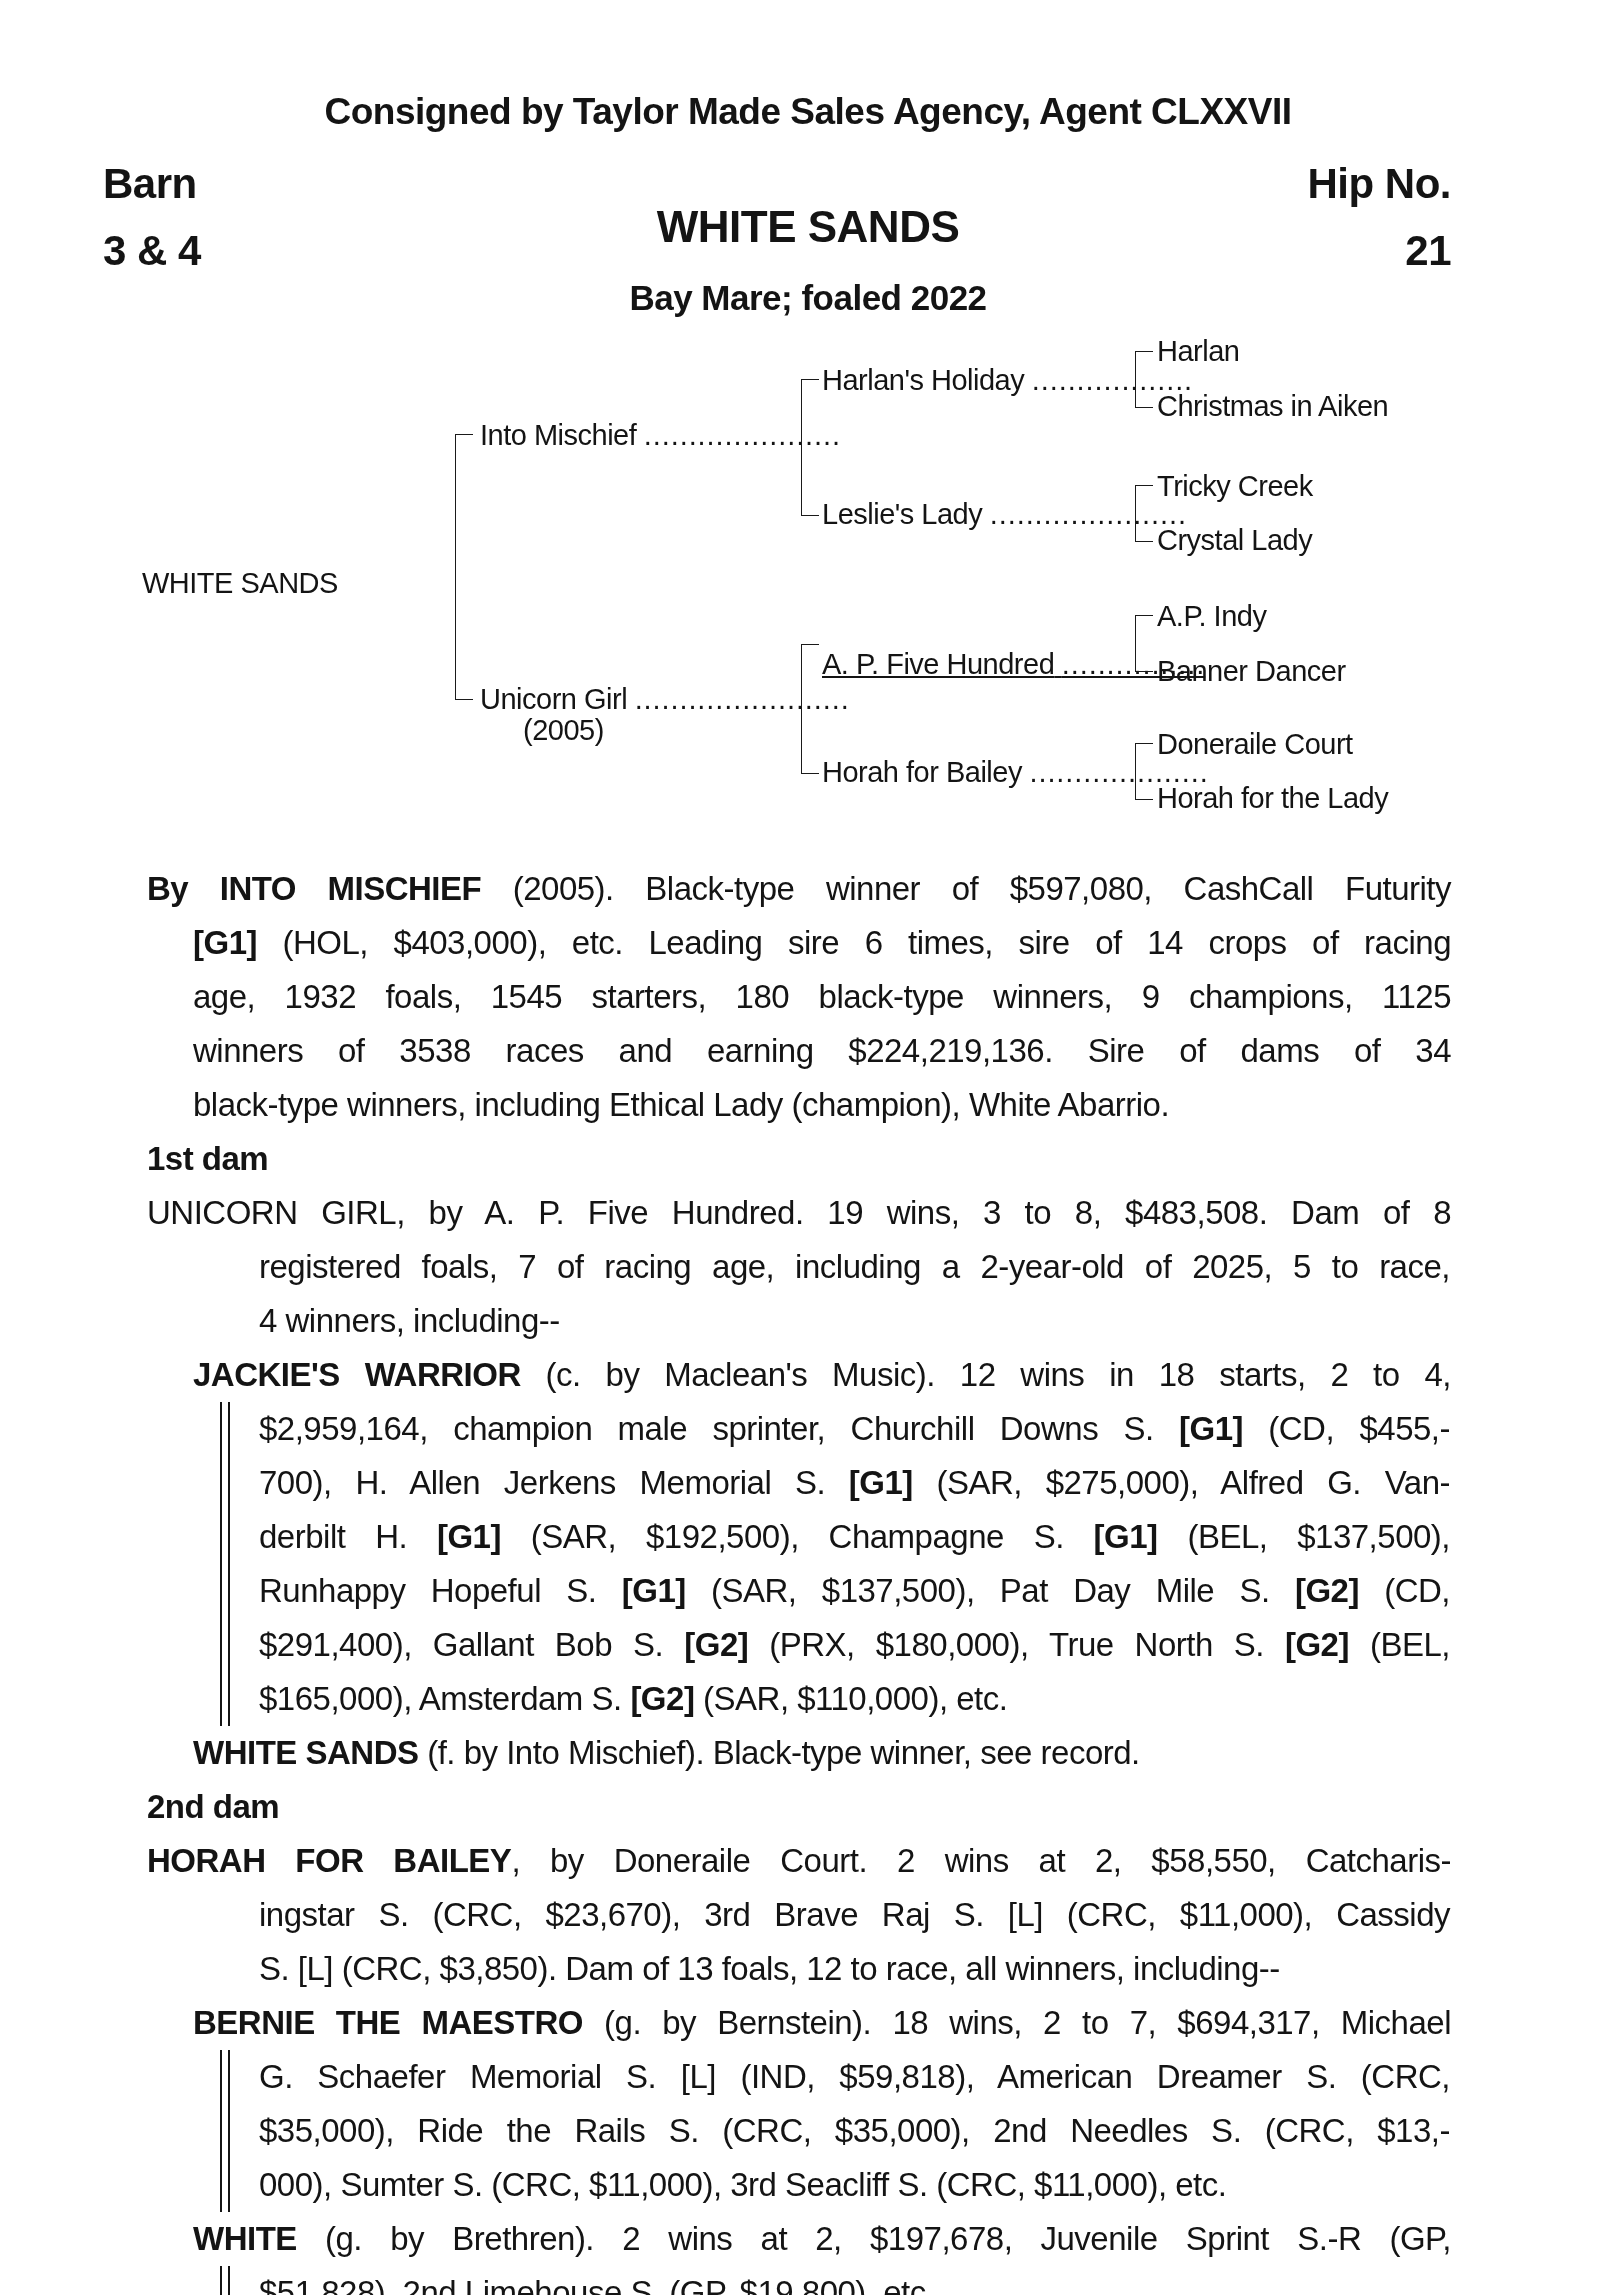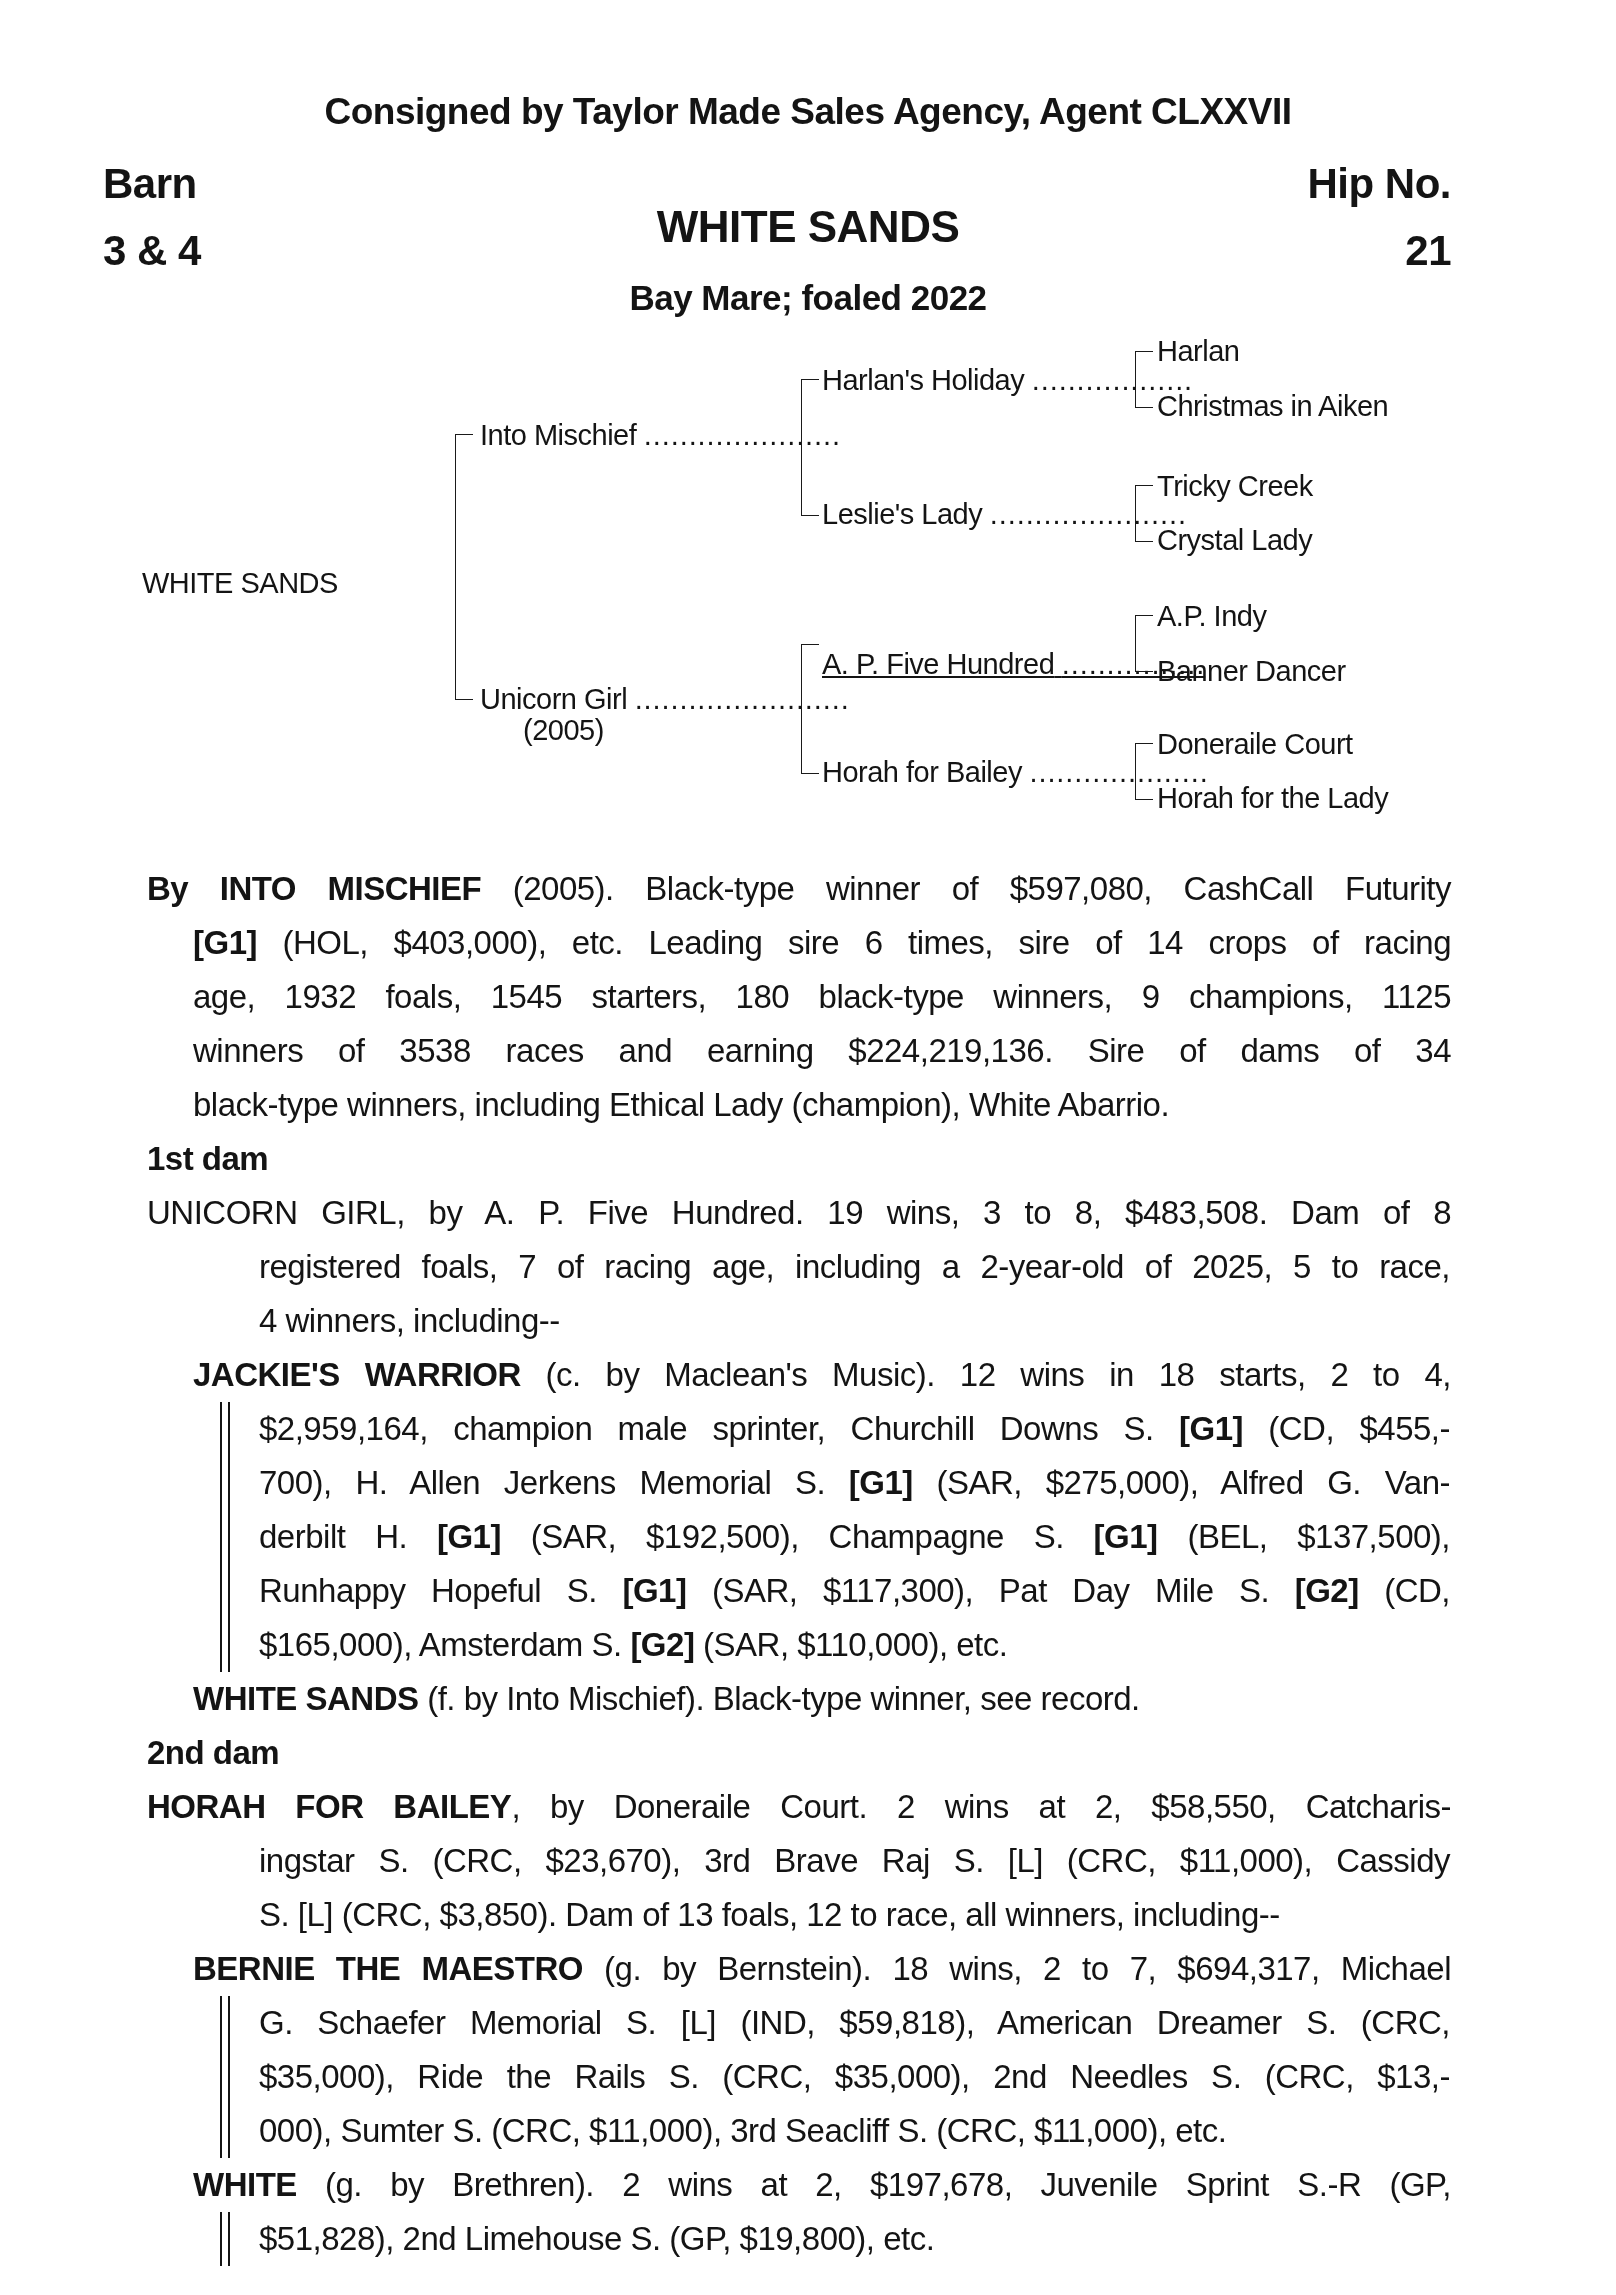--- a/index.html
+++ b/index.html
@@ -109,21 +109,22 @@
     <div class="bline" style="margin-left: 193px; width: 1258px;"><span class="nn">winners of 3538 races and earning $224,219,136. Sire of dams of 34</span></div>
     <div class="bline last" style="margin-left: 193px; width: 1258px;"><span class="nn">black-type winners, including Ethical Lady (champion), White Abarrio.</span></div>
     <div class="bline last head" style="margin-left: 147px; width: 1304px;"><span class="bb">1st dam</span></div>
     <div class="bline" style="margin-left: 147px; width: 1304px;"><span class="nn">UNICORN GIRL, by A. P. Five Hundred. 19 wins, 3 to 8, $483,508. Dam of 8</span></div>
     <div class="bline" style="margin-left: 259px; width: 1191px;"><span class="nn">registered foals, 7 of racing age, including a 2-year-old of 2025, 5 to race,</span></div>
     <div class="bline last" style="margin-left: 259px; width: 1191px;"><span class="nn">4 winners, including--</span></div>
     <div class="bline" style="margin-left: 193px; width: 1258px;"><span class="bb">JACKIE'S WARRIOR </span><span class="nn">(c. by Maclean's Music). 12 wins in 18 starts, 2 to 4,</span></div>
     <div class="bline" style="margin-left: 259px; width: 1191px;"><span class="dbar"></span><span class="nn">$2,959,164, champion male sprinter, Churchill Downs S. </span><span class="bb">[G1] </span><span class="nn">(CD, $455,-</span></div>
     <div class="bline" style="margin-left: 259px; width: 1191px;"><span class="dbar"></span><span class="nn">700), H. Allen Jerkens Memorial S. </span><span class="bb">[G1] </span><span class="nn">(SAR, $275,000), Alfred G. Van-</span></div>
     <div class="bline" style="margin-left: 259px; width: 1191px;"><span class="dbar"></span><span class="nn">derbilt H. </span><span class="bb">[G1] </span><span class="nn">(SAR, $192,500), Champagne S. </span><span class="bb">[G1] </span><span class="nn">(BEL, $137,500),</span></div>
-    <div class="bline" style="margin-left: 259px; width: 1191px;"><span class="dbar"></span><span class="nn">Runhappy Hopeful S. </span><span class="bb">[G1] </span><span class="nn">(SAR, $117,300), Pat Day Mile S. </span><span class="bb">[G2] </span><span class="nn">(CD,</span></div>
+    <div class="bline" style="margin-left: 259px; width: 1191px;"><span class="dbar"></span><span class="nn">Runhappy Hopeful S. </span><span class="bb">[G1] </span><span class="nn">(SAR, $137,500), Pat Day Mile S. </span><span class="bb">[G2] </span><span class="nn">(CD,</span></div>
+    <div class="bline" style="margin-left: 259px; width: 1191px;"><span class="dbar"></span><span class="nn">$291,400), Gallant Bob S. </span><span class="bb">[G2] </span><span class="nn">(PRX, $180,000), True North S. </span><span class="bb">[G2] </span><span class="nn">(BEL,</span></div>
     <div class="bline last" style="margin-left: 259px; width: 1191px;"><span class="dbar"></span><span class="nn">$165,000), Amsterdam S. </span><span class="bb">[G2] </span><span class="nn">(SAR, $110,000), etc.</span></div>
     <div class="bline last" style="margin-left: 193px; width: 1258px;"><span class="bb">WHITE SANDS </span><span class="nn">(f. by Into Mischief). Black-type winner, see record.</span></div>
     <div class="bline last head" style="margin-left: 147px; width: 1304px;"><span class="bb">2nd dam</span></div>
     <div class="bline" style="margin-left: 147px; width: 1304px;"><span class="bb">HORAH FOR BAILEY</span><span class="nn">, by Doneraile Court. 2 wins at 2, $58,550, Catcharis-</span></div>
     <div class="bline" style="margin-left: 259px; width: 1191px;"><span class="nn">ingstar S. (CRC, $23,670), 3rd Brave Raj S. [L] (CRC, $11,000), Cassidy</span></div>
     <div class="bline last" style="margin-left: 259px; width: 1191px;"><span class="nn">S. [L] (CRC, $3,850). Dam of 13 foals, 12 to race, all winners, including--</span></div>
     <div class="bline" style="margin-left: 193px; width: 1258px;"><span class="bb">BERNIE THE MAESTRO </span><span class="nn">(g. by Bernstein). 18 wins, 2 to 7, $694,317, Michael</span></div>
     <div class="bline" style="margin-left: 259px; width: 1191px;"><span class="dbar"></span><span class="nn">G. Schaefer Memorial S. [L] (IND, $59,818), American Dreamer S. (CRC,</span></div>
     <div class="bline" style="margin-left: 259px; width: 1191px;"><span class="dbar"></span><span class="nn">$35,000), Ride the Rails S. (CRC, $35,000), 2nd Needles S. (CRC, $13,-</span></div>
     <div class="bline last" style="margin-left: 259px; width: 1191px;"><span class="dbar"></span><span class="nn">000), Sumter S. (CRC, $11,000), 3rd Seacliff S. (CRC, $11,000), etc.</span></div>

